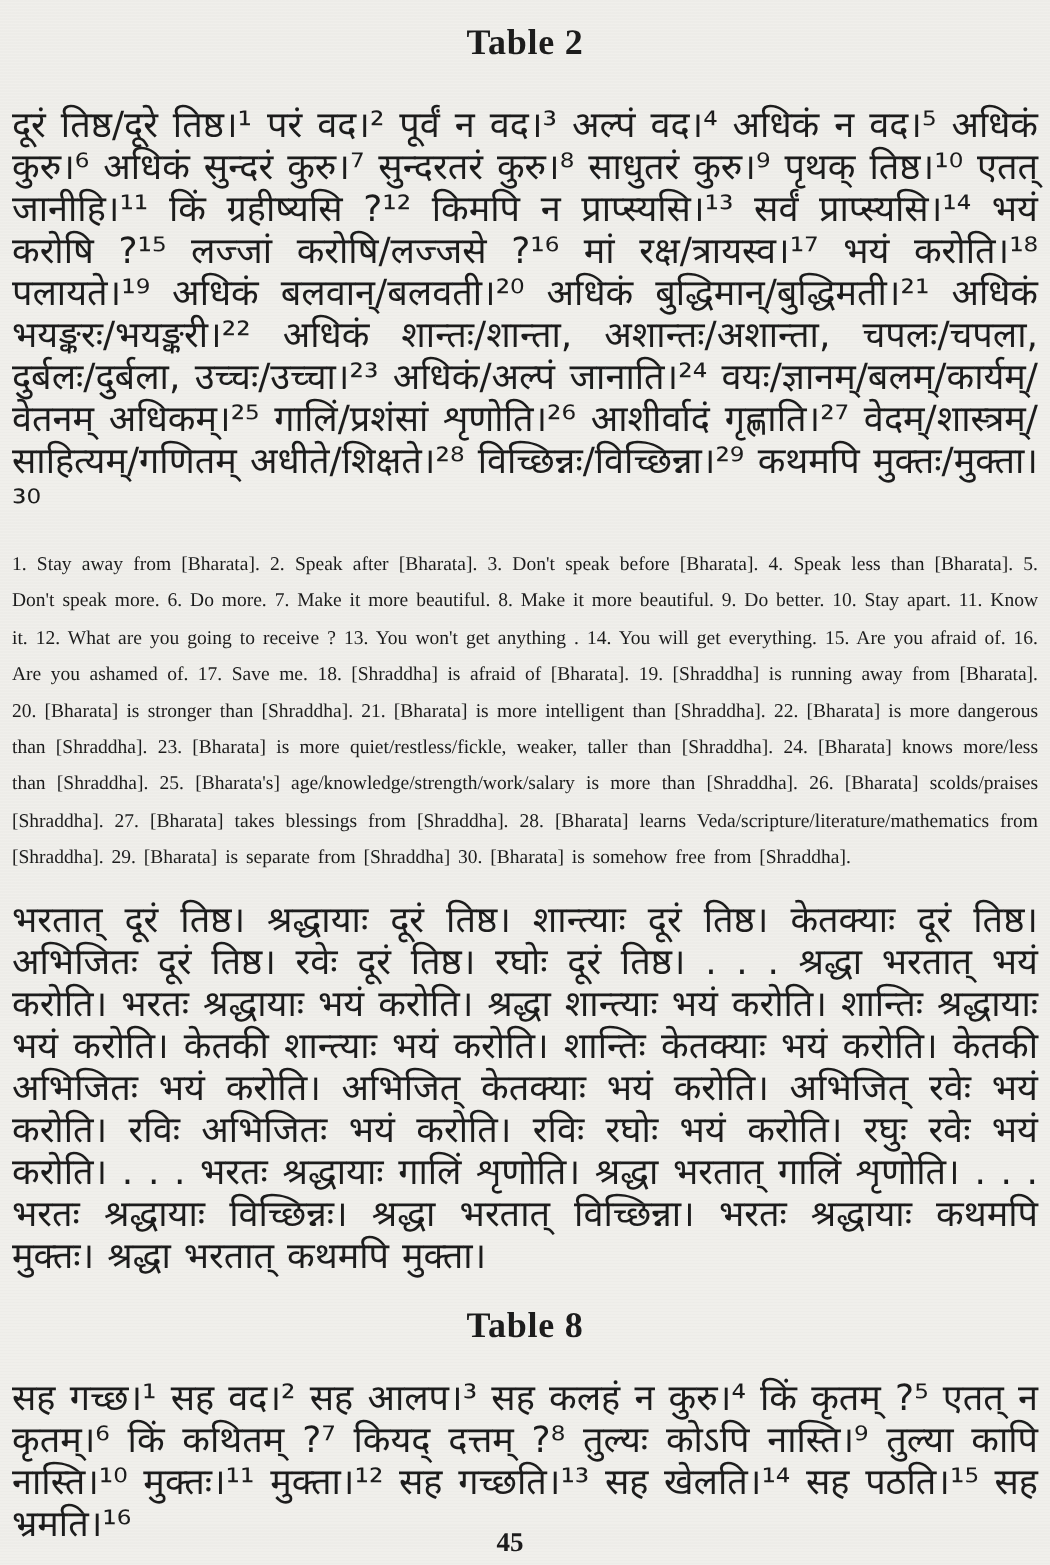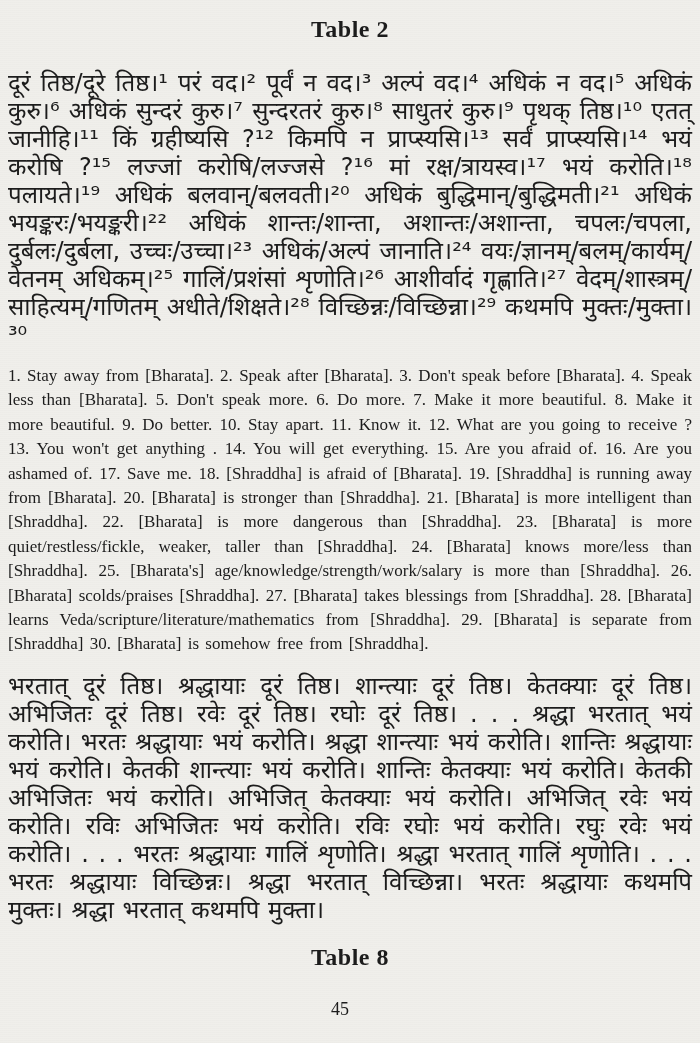--- a/index.html
+++ b/index.html
@@ -39,45 +39,46 @@
     text-align: justify;
   }
   .skt {
     font-family: "DejaVu Sans", sans-serif;
     font-size: 24px;
     line-height: 28px;
     word-spacing: 1px;
   }
   .eng {
     font-family: "Liberation Serif", serif;
-    font-size: 17px;
+    font-size: 13px;
     line-height: 24.4px;
     word-spacing: 2px;
   }
   .page-number {
     position: absolute;
-    bottom: 23px;
+    bottom: 4px;
     left: 340px;
     transform: translateX(-50%);
     font-family: "Liberation Serif", serif;
     font-size: 18px;
-    font-weight: 400;
+    font-weight: 700;
   }
 </style>
 </head>
 <body>
 
 <div class="page">
 
   <h2 class="table-heading">Table 2</h2>
 
   <p class="skt">दूरं तिष्ठ/दूरे तिष्ठ।¹ परं वद।² पूर्वं न वद।³ अल्पं वद।⁴ अधिकं न वद।⁵ अधिकं कुरु।⁶ अधिकं सुन्दरं कुरु।⁷ सुन्दरतरं कुरु।⁸ साधुतरं कुरु।⁹ पृथक् तिष्ठ।¹⁰ एतत् जानीहि।¹¹ किं ग्रहीष्यसि ?¹² किमपि न प्राप्स्यसि।¹³ सर्वं प्राप्स्यसि।¹⁴ भयं करोषि ?¹⁵ लज्जां करोषि/लज्जसे ?¹⁶ मां रक्ष/त्रायस्व।¹⁷ भयं करोति।¹⁸ पलायते।¹⁹ अधिकं बलवान्/बलवती।²⁰ अधिकं बुद्धिमान्/बुद्धिमती।²¹ अधिकं भयङ्करः/भयङ्करी।²² अधिकं शान्तः/शान्ता, अशान्तः/अशान्ता, चपलः/चपला, दुर्बलः/दुर्बला, उच्चः/उच्चा।²³ अधिकं/अल्पं जानाति।²⁴ वयः/ज्ञानम्/बलम्/कार्यम्/वेतनम् अधिकम्।²⁵ गालिं/प्रशंसां शृणोति।²⁶ आशीर्वादं गृह्णाति।²⁷ वेदम्/शास्त्रम्/साहित्यम्/गणितम् अधीते/शिक्षते।²⁸ विच्छिन्नः/विच्छिन्ना।²⁹ कथमपि मुक्तः/मुक्ता।³⁰</p>
 
   <p class="eng">1. Stay away from [Bharata]. 2. Speak after [Bharata]. 3. Don't speak before [Bharata]. 4. Speak less than [Bharata]. 5. Don't speak more. 6. Do more. 7. Make it more beautiful. 8. Make it more beautiful. 9. Do better. 10. Stay apart. 11. Know it. 12. What are you going to receive ? 13. You won't get anything . 14. You will get everything. 15. Are you afraid of. 16. Are you ashamed of. 17. Save me. 18. [Shraddha] is afraid of [Bharata]. 19. [Shraddha] is running away from [Bharata]. 20. [Bharata] is stronger than [Shraddha]. 21. [Bharata] is more intelligent than [Shraddha]. 22. [Bharata] is more dangerous than [Shraddha]. 23. [Bharata] is more quiet/restless/fickle, weaker, taller than [Shraddha]. 24. [Bharata] knows more/less than [Shraddha]. 25. [Bharata's] age/knowledge/strength/work/salary is more than [Shraddha]. 26. [Bharata] scolds/praises [Shraddha]. 27. [Bharata] takes blessings from [Shraddha]. 28. [Bharata] learns Veda/scripture/literature/mathematics from [Shraddha]. 29. [Bharata] is separate from [Shraddha] 30. [Bharata] is somehow free from [Shraddha].</p>
 
   <p class="skt">भरतात् दूरं तिष्ठ। श्रद्धायाः दूरं तिष्ठ। शान्त्याः दूरं तिष्ठ। केतक्याः दूरं तिष्ठ। अभिजितः दूरं तिष्ठ। रवेः दूरं तिष्ठ। रघोः दूरं तिष्ठ। . . . श्रद्धा भरतात् भयं करोति। भरतः श्रद्धायाः भयं करोति। श्रद्धा शान्त्याः भयं करोति। शान्तिः श्रद्धायाः भयं करोति। केतकी शान्त्याः भयं करोति। शान्तिः केतक्याः भयं करोति। केतकी अभिजितः भयं करोति। अभिजित् केतक्याः भयं करोति। अभिजित् रवेः भयं करोति। रविः अभिजितः भयं करोति। रविः रघोः भयं करोति। रघुः रवेः भयं करोति। . . . भरतः श्रद्धायाः गालिं शृणोति। श्रद्धा भरतात् गालिं शृणोति। . . . भरतः श्रद्धायाः विच्छिन्नः। श्रद्धा भरतात् विच्छिन्ना। भरतः श्रद्धायाः कथमपि मुक्तः। श्रद्धा भरतात् कथमपि मुक्ता।</p>
 
   <h2 class="table-heading second">Table 8</h2>
 
+  <p class="skt">सह गच्छ।¹ सह वद।² सह आलप।³ सह कलहं न कुरु।⁴ किं कृतम् ?⁵ एतत् न कृतम्।⁶ किं कथितम् ?⁷ कियद् दत्तम् ?⁸ तुल्यः कोऽपि नास्ति।⁹ तुल्या कापि नास्ति।¹⁰ मुक्तः।¹¹ मुक्ता।¹² सह गच्छति।¹³ सह खेलति।¹⁴ सह पठति।¹⁵ सह भ्रमति।¹⁶</p>
 
   <div class="page-number">45</div>
 
 </div>
 
 </body></html>

